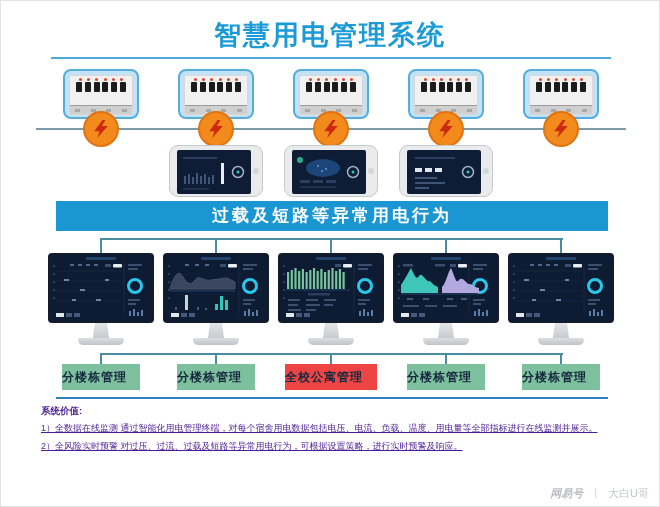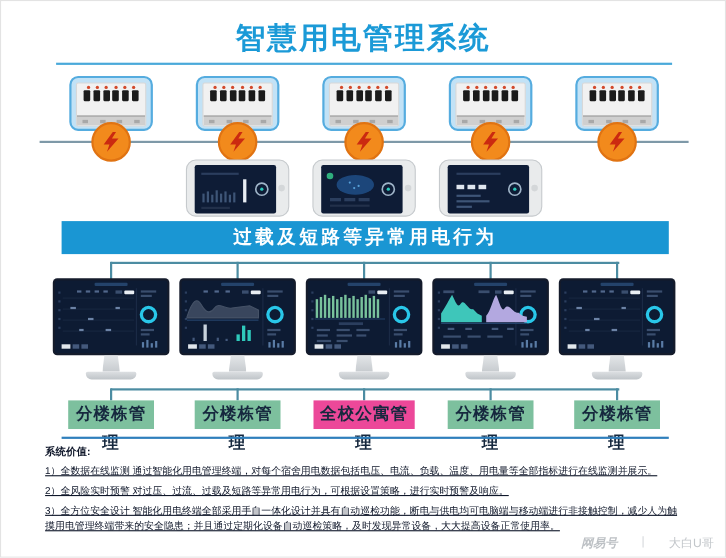--- a/index.html
+++ b/index.html
@@ -55,30 +55,30 @@
   
   .monitor{position:absolute;top:252px;width:106px;}
   .mon-screen{width:106px;height:70px;box-sizing:border-box;background:#141b2b;border-radius:4px;padding:2px;}
   .mon-display{width:102px;height:66px;background:#0d1b33;border-radius:2px;overflow:hidden;}
   .mon-display svg{display:block;width:102px;height:66px;}
   .mon-neck{width:16px;height:15px;margin:0 auto;background:linear-gradient(#e3e6e8,#c7cbcf);
     clip-path:polygon(12% 0,88% 0,100% 100%,0 100%);}
   .mon-base{width:46px;height:7px;margin:0 auto;background:linear-gradient(#dcdfe2,#bfc4c8);border-radius:2px 2px 6px 6px;}
   
   .label-box{
-    position:absolute;top:363px;height:26px;line-height:26px;text-align:center;
-    font-size:15px;font-weight:bold;letter-spacing:1px;color:#16283e;
+    position:absolute;top:363px;height:26px;line-height:26px;
+    font-size:12px;font-weight:bold;letter-spacing:1px;color:#16283e;
   }
   .separator{position:absolute;top:396px;left:55px;width:552px;height:2px;background:#2f7fbc;}
   
-  .value-block{position:absolute;top:404px;left:40px;width:582px;color:#0f172a;}
+  .value-block{position:absolute;top:404px;left:40px;width:582px;color:#4c1d95;}
   .value-heading{font-size:9.5px;font-weight:bold;margin:0 0 4px 0;}
   .value-block p{font-size:9px;line-height:1.55;margin:0 0 4px 0;text-decoration:underline;}
   
-  .watermark{position:absolute;right:10px;bottom:5px;font-size:11px;color:#c2c6ca;display:flex;gap:22px;align-items:flex-start;}
+  .watermark{position:absolute;right:10px;bottom:5px;font-size:11px;color:#c2c6ca;display:flex;gap:11px;align-items:flex-start;}
   .watermark .src{font-weight:bold;color:#bdc1c5;font-style:italic;}
   .watermark .div{color:#d4d7da;}
 </style>
 </head>
 <body>
 
 <div class="poster">
 
   <div class="title">智慧用电管理系统</div>
   <div class="title-underline"></div>
@@ -610,31 +610,30 @@
 
   <div class="bus" style="top:352px;left:100px;width:462px"></div>
   <div class="drop" style="left:99px;top:352px;height:11px"></div>
   <div class="drop" style="left:214px;top:352px;height:11px"></div>
   <div class="drop" style="left:329px;top:352px;height:11px"></div>
   <div class="drop" style="left:444px;top:352px;height:11px"></div>
   <div class="drop" style="left:559px;top:352px;height:11px"></div>
 
   <div class="label-box" style="left: 61px; width: 78px; background: rgb(125, 192, 158);">分楼栋管理</div>
   <div class="label-box" style="left: 176px; width: 78px; background: rgb(125, 192, 158);">分楼栋管理</div>
-  <div class="label-box" style="left: 284px; width: 92px; background: #ec4899;">全校公寓管理</div>
+  <div class="label-box" style="left: 284px; width: 92px; background: #ef4444;">全校公寓管理</div>
   <div class="label-box" style="left: 406px; width: 78px; background: rgb(125, 192, 158);">分楼栋管理</div>
   <div class="label-box" style="left: 521px; width: 78px; background: rgb(125, 192, 158);">分楼栋管理</div>
 
   <div class="separator"></div>
 
   <div class="value-block">
     <div class="value-heading">系统价值:</div>
     <p>1）全数据在线监测  通过智能化用电管理终端，对每个宿舍用电数据包括电压、电流、负载、温度、用电量等全部指标进行在线监测并展示。</p>
     <p>2）全风险实时预警  对过压、过流、过载及短路等异常用电行为，可根据设置策略，进行实时预警及响应。</p>
-    <p>3）全方位安全设计  智能化用电终端全部采用手自一体化设计并具有自动巡检功能，断电与供电均可电脑端与移动端进行非接触控制，减少人为触摸用电管理终端带来的安全隐患；并且通过定期化设备自动巡检策略，及时发现异常设备，大大提高设备正常使用率。</p>
   </div>
 
   <div class="watermark">
     <span class="src">网易号</span>
     <span class="div">|</span>
     <span class="author">大白U哥</span>
   </div>
 
 </div>
 

